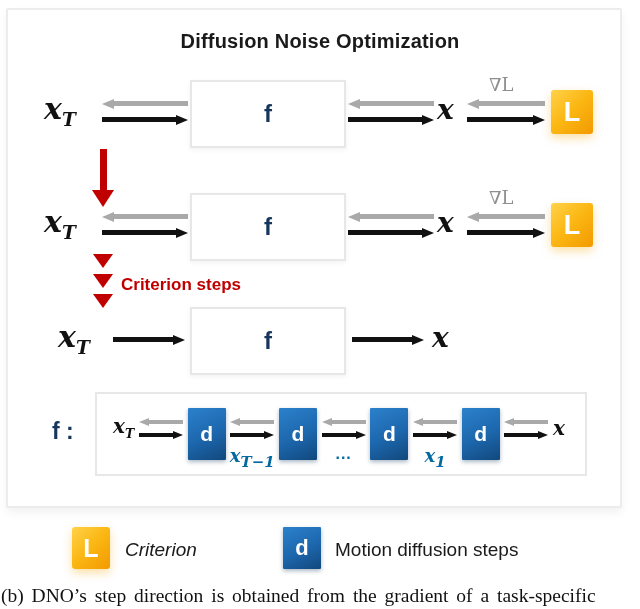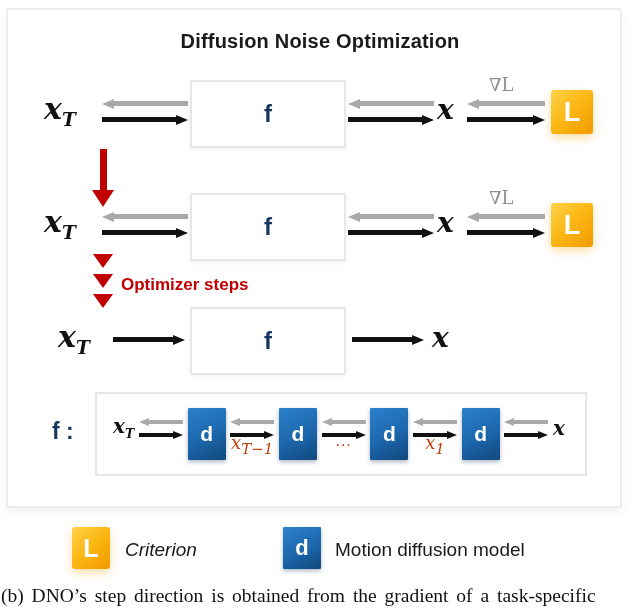--- a/index.html
+++ b/index.html
@@ -62,22 +62,22 @@
   .red-tri{position:absolute;width:0;height:0;border-left:10px solid transparent;border-right:10px solid transparent;border-top:14px solid #c00000;}
   .red-label{position:absolute;color:#c00000;font-weight:bold;font-size:17px;line-height:1;}
 
   
   .exp-prefix{position:absolute;left:52px;top:420px;color:#17365d;font-weight:bold;font-size:23px;line-height:1;}
   .exp-box{position:absolute;left:95px;top:392px;width:492px;height:84px;background:#fff;border:2px solid #e7e7e7;
            display:flex;align-items:center;justify-content:space-between;padding:0 20px 0 16px;box-sizing:border-box;}
   .exp-box .rel{position:relative;display:flex;flex-direction:column;gap:4px;width:44px;}
   .exp-math{font-family:"DejaVu Serif",serif;font-style:italic;font-weight:bold;color:#111;font-size:20px;line-height:1;position:static;}
   .exp-math sub{font-size:.62em;}
-  .chain-label{position:absolute;top:15px;left:50%;transform:translateX(-50%);
-               font-family:"DejaVu Serif",serif;font-style:italic;font-weight:normal;font-size:18px;color:#c2410c;white-space:nowrap;}
+  .chain-label{position:absolute;top:28px;left:50%;transform:translateX(-50%);
+               font-family:"DejaVu Serif",serif;font-style:italic;font-weight:bold;font-size:18px;color:#0369a1;white-space:nowrap;}
   .chain-label.dots{font-style:normal;font-family:"Liberation Sans",sans-serif;font-size:16px;letter-spacing:1px;}
   .exp-shift{position:relative;top:-6px;}
 
   
   .legend-text{position:absolute;font-size:19px;color:#1a1a1a;line-height:1;}
   .lbox.legend{width:38px;height:42px;font-size:25px;}
   .dbox.legend{position:absolute;width:38px;height:42px;font-size:22px;}
 
   .caption{position:absolute;left:1px;top:585px;width:639px;color:#111;
            font-family:"Liberation Serif",serif;font-size:19.5px;word-spacing:3px;white-space:nowrap;}
@@ -170,21 +170,21 @@
         <div class="head-r"></div>
       </div>
   </div>
   <div class="lbox" style="left:551px;top:203px;">
       <span>L</span>
     </div>
 
   <div class="red-tri" style="left:93px;top:254px;"></div>
   <div class="red-tri" style="left:93px;top:274px;"></div>
   <div class="red-tri" style="left:93px;top:294px;"></div>
-  <div class="red-label" style="left:121px;top:276px;">Optimizer steps</div>
+  <div class="red-label" style="left:121px;top:276px;">Criterion steps</div>
 
   <div class="math m-big" style="left:58px;top:322px;"><span>x</span><sub>T</sub></div>
   <div class="single-arrow black" style="left:113px;top:334px;width:72px;">
       <div class="shaft"></div>
       <div class="head-r"></div>
     </div>
   <div class="fbox" style="top:307px;">
       <span>f</span>
     </div>
   <div class="single-arrow black" style="left:352px;top:334px;width:72px;">
@@ -264,17 +264,17 @@
     <span class="exp-math exp-shift">x</span>
   </div>
 
   <div class="lbox legend" style="left:72px;top:527px;">
       <span>L</span>
     </div>
   <div class="legend-text" style="left:125px;top:540px;font-style:italic;">Criterion</div>
   <div class="dbox legend" style="left:283px;top:527px;">
       <span>d</span>
     </div>
-  <div class="legend-text" style="left:335px;top:540px;">Motion diffusion model</div>
+  <div class="legend-text" style="left:335px;top:540px;">Motion diffusion steps</div>
 
   <div class="caption">(b) DNO’s step direction is obtained from the gradient of a task-specific</div>
 
 </div>
 
 </body></html>

